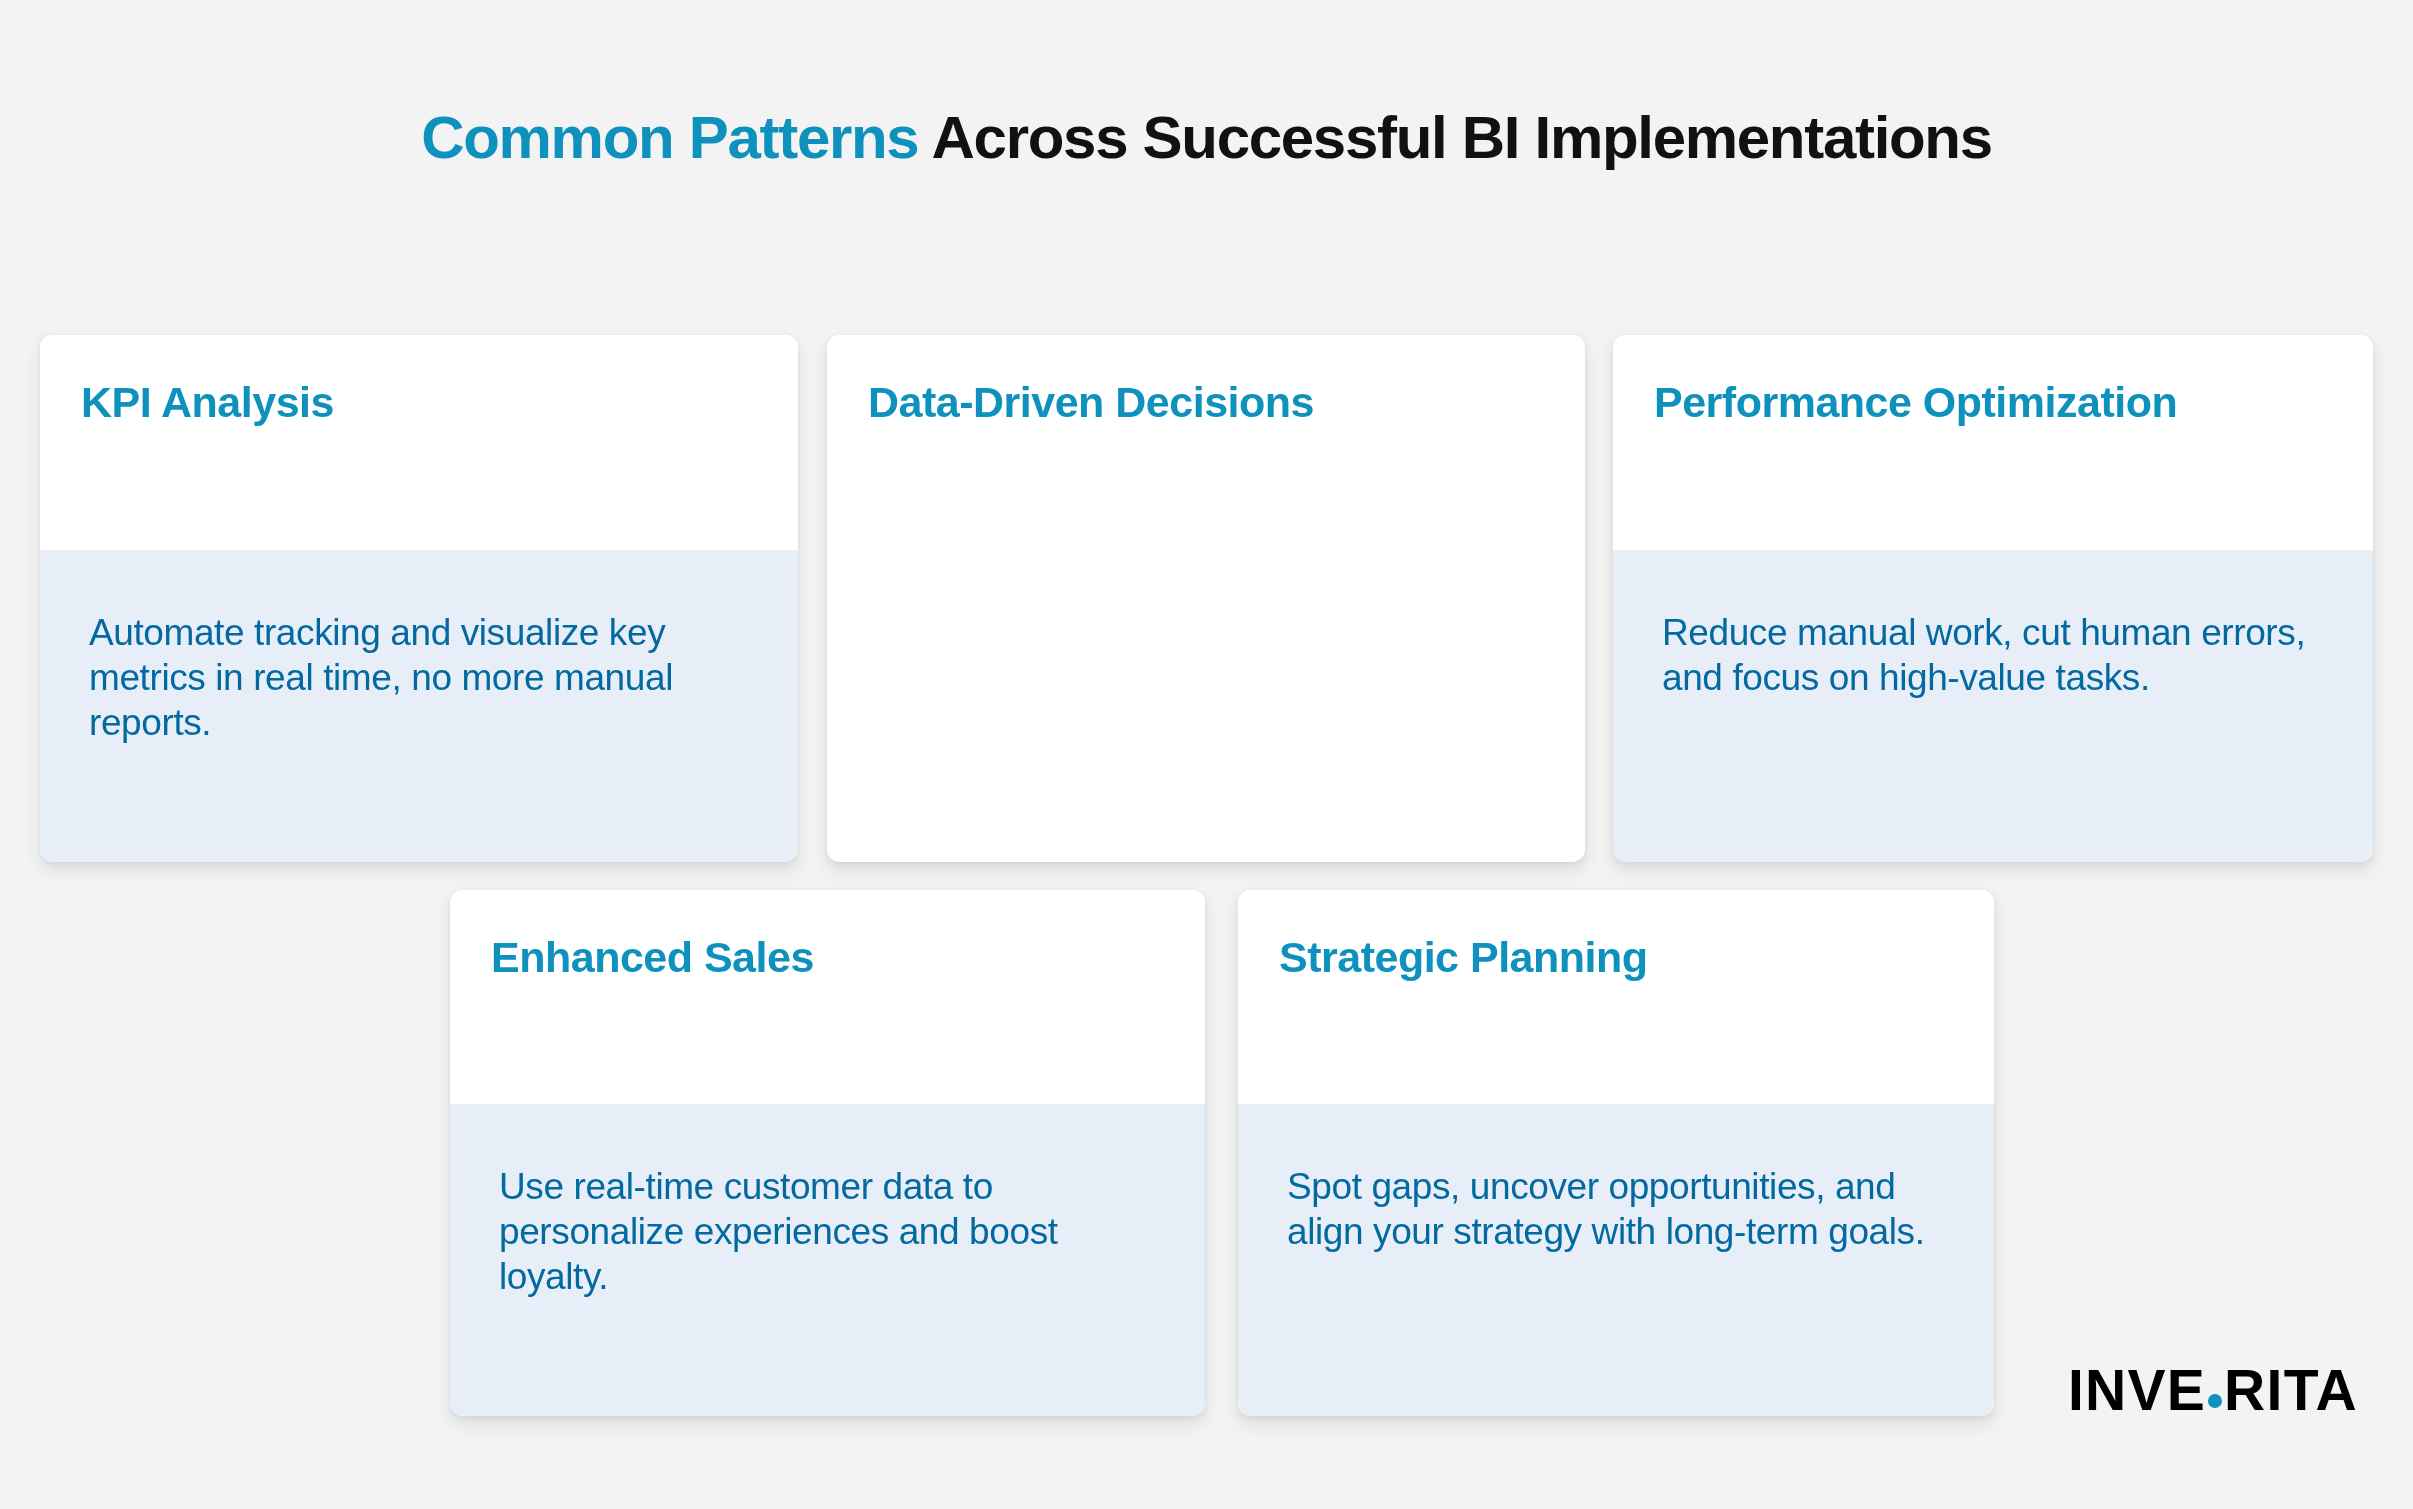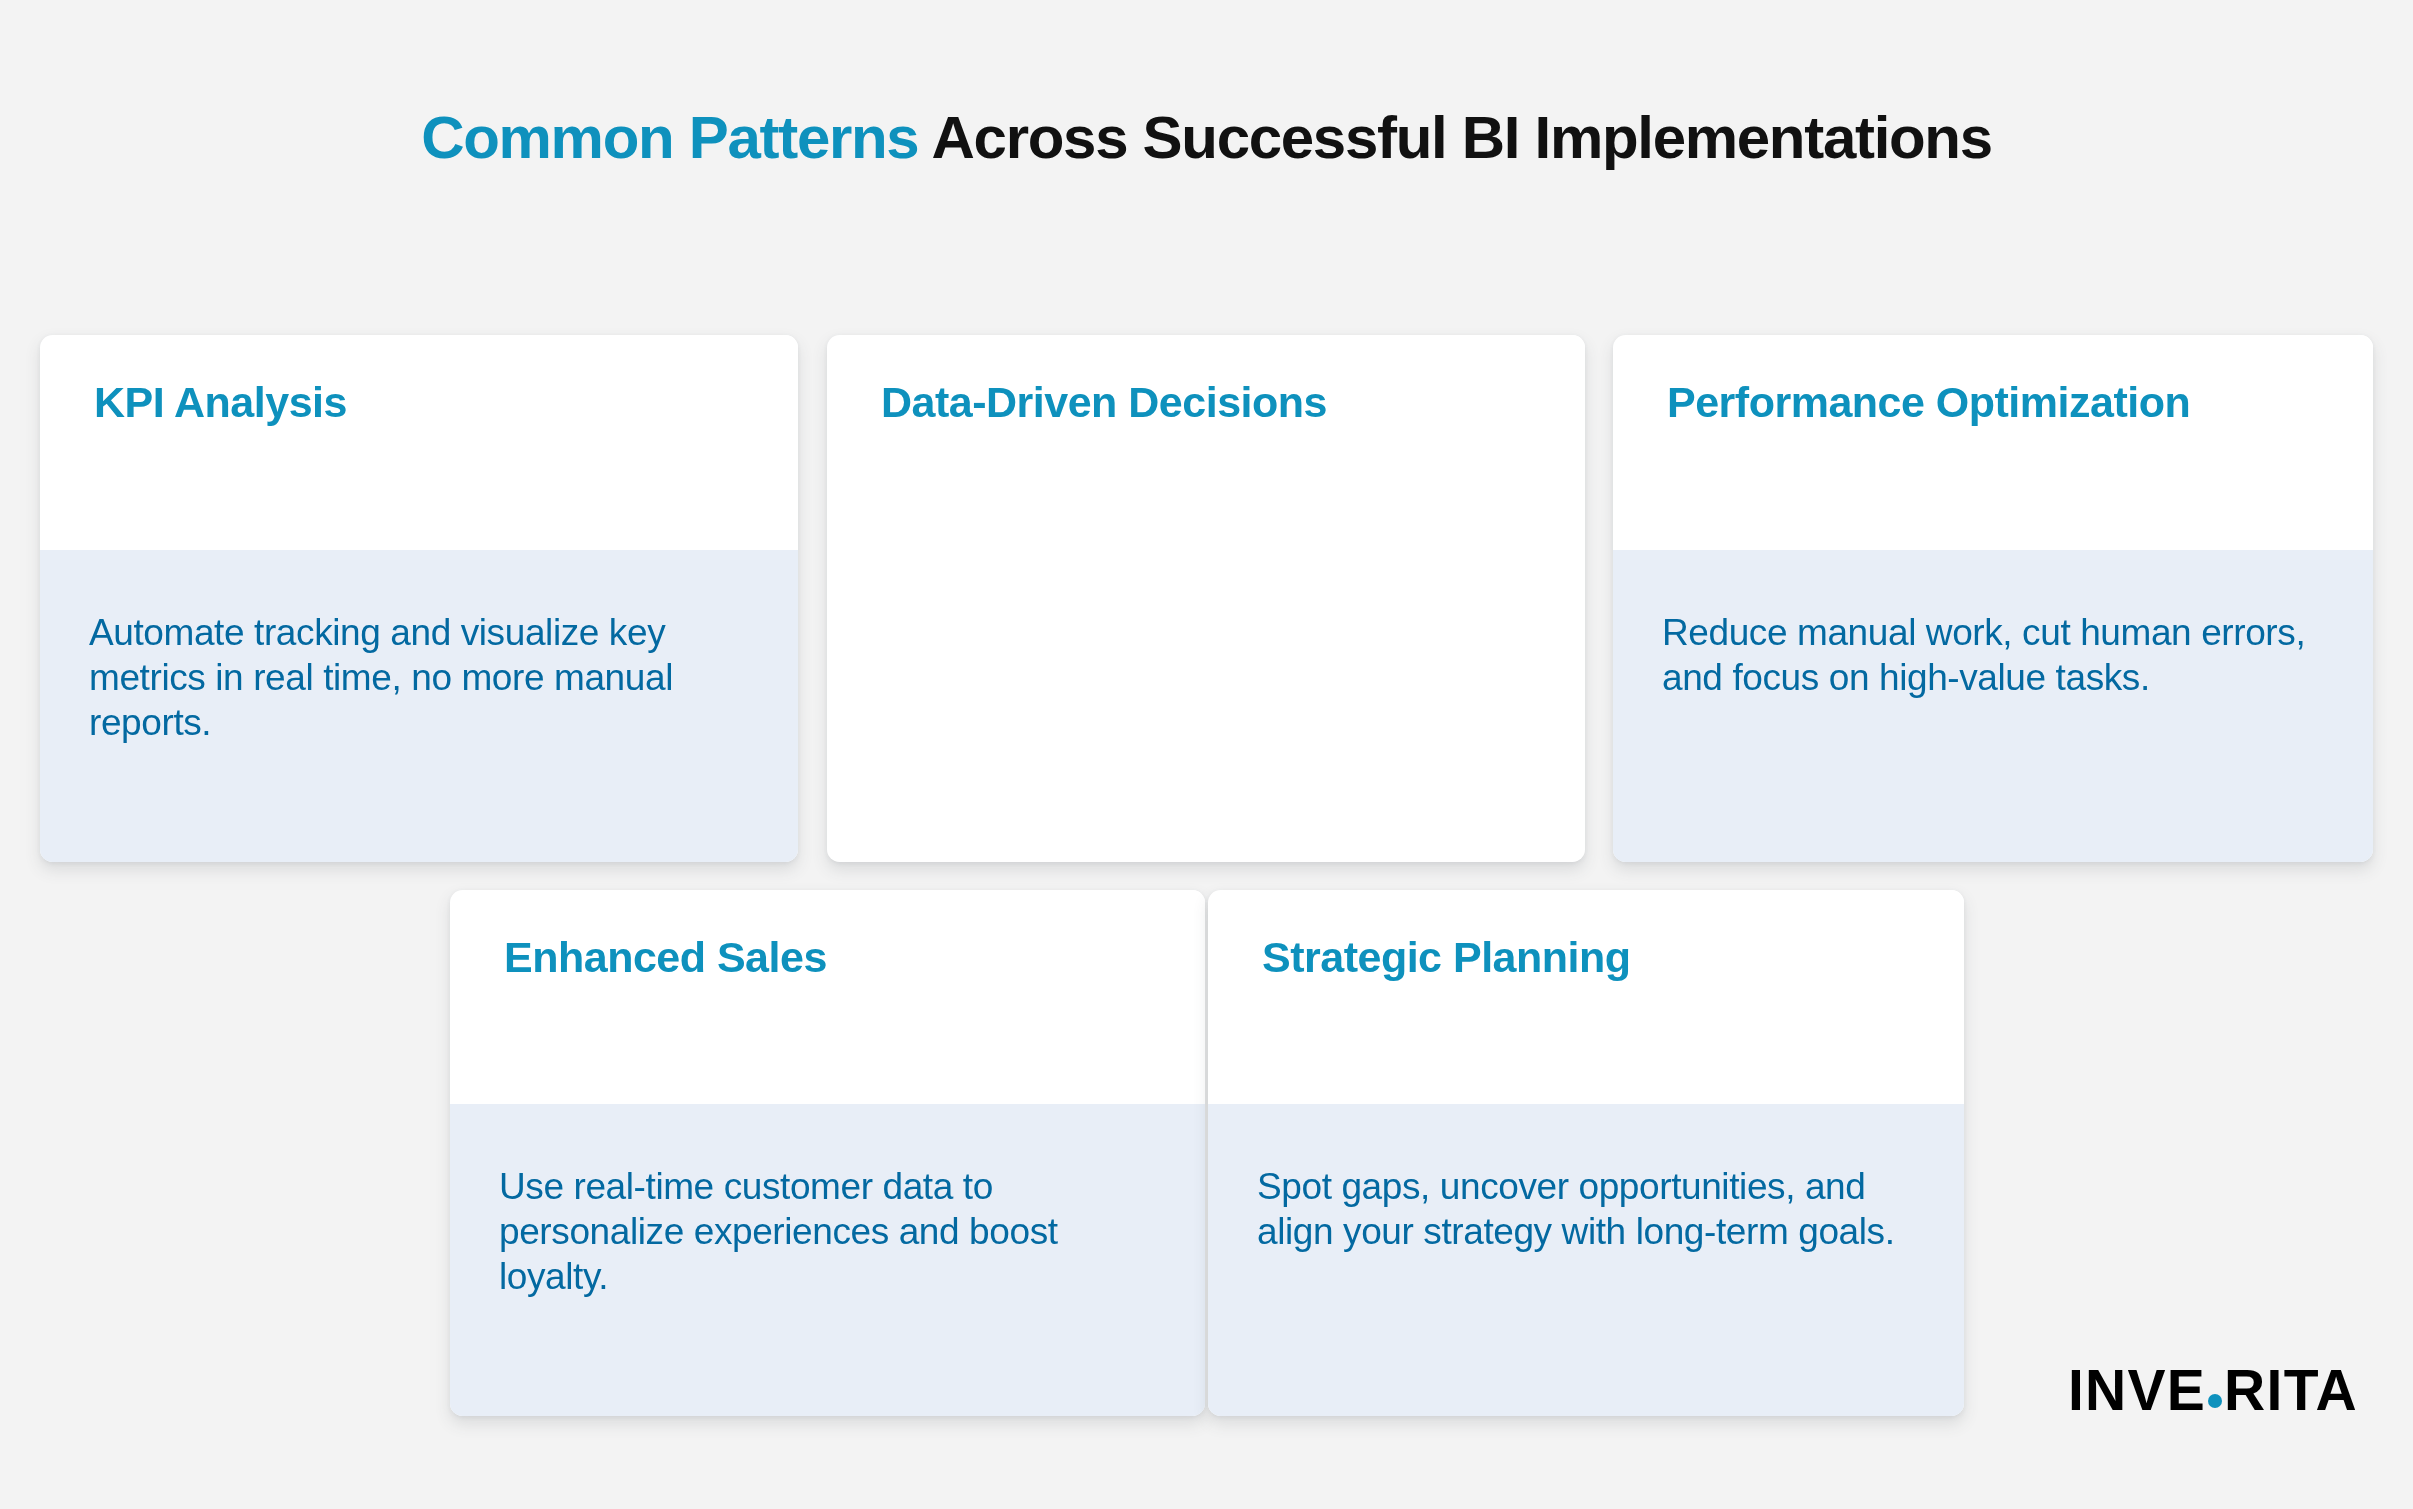--- a/index.html
+++ b/index.html
@@ -38,21 +38,20 @@
     position: absolute;
     border-radius: 12.5px;
     overflow: hidden;
     background: #ffffff;
     box-shadow: 0 7.2px 16px rgba(60, 66, 80, 0.13),
                 0 1.8px 4.5px rgba(60, 66, 80, 0.07);
   }
   .card-head {
     background: #ffffff;
     box-sizing: border-box;
-    margin-left: 13px;
   }
   .card-title {
     font-size: 43px;
     line-height: 1.13;
     font-weight: 700;
     color: #0e91bd;
     letter-spacing: -0.5px;
     margin: 0;
     white-space: pre-line;
   }
@@ -79,21 +78,21 @@
   #card-1 { left: 40px;   width: 758px; }
   #card-2 { left: 827px;  width: 758px; }
   #card-3 { left: 1613px; width: 760px; }
 
   
   .row2 { top: 890px; height: 526px; }
   .row2 .card-head { height: 214px; padding: 43px 30px 0 41px; }
   .row2 .card-body { height: 313px; padding: 52px 41px 0 41px; }
 
   #card-4 { left: 450px;  width: 755px; }
-  #card-5 { left: 1208px; width: 756px; }
+  #card-5 { left: 1238px; width: 756px; }
 
   
   #brand-logo {
     position: absolute;
     right: 55px;
     bottom: 95px;
     display: flex;
     align-items: center;
     height: 50px;
   }

